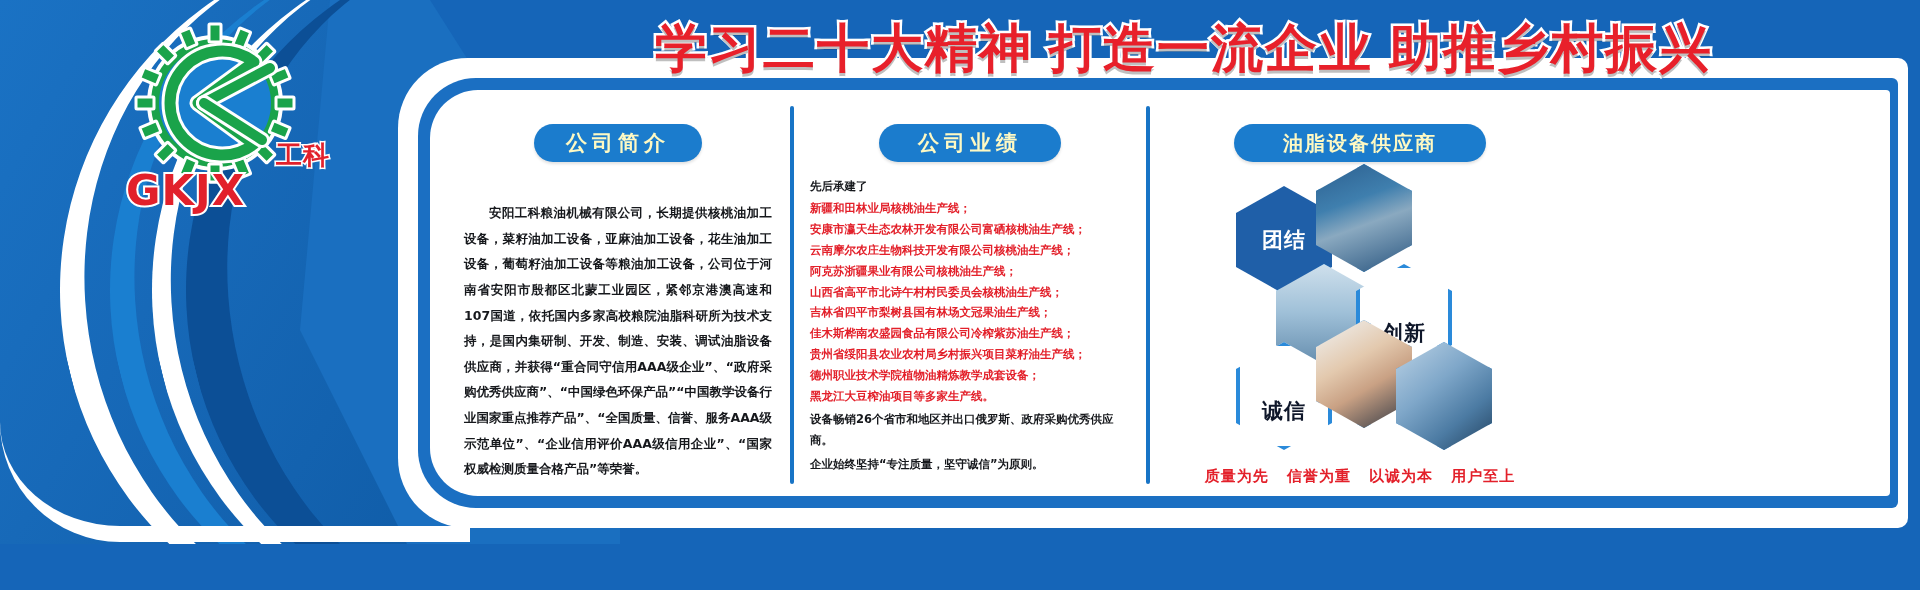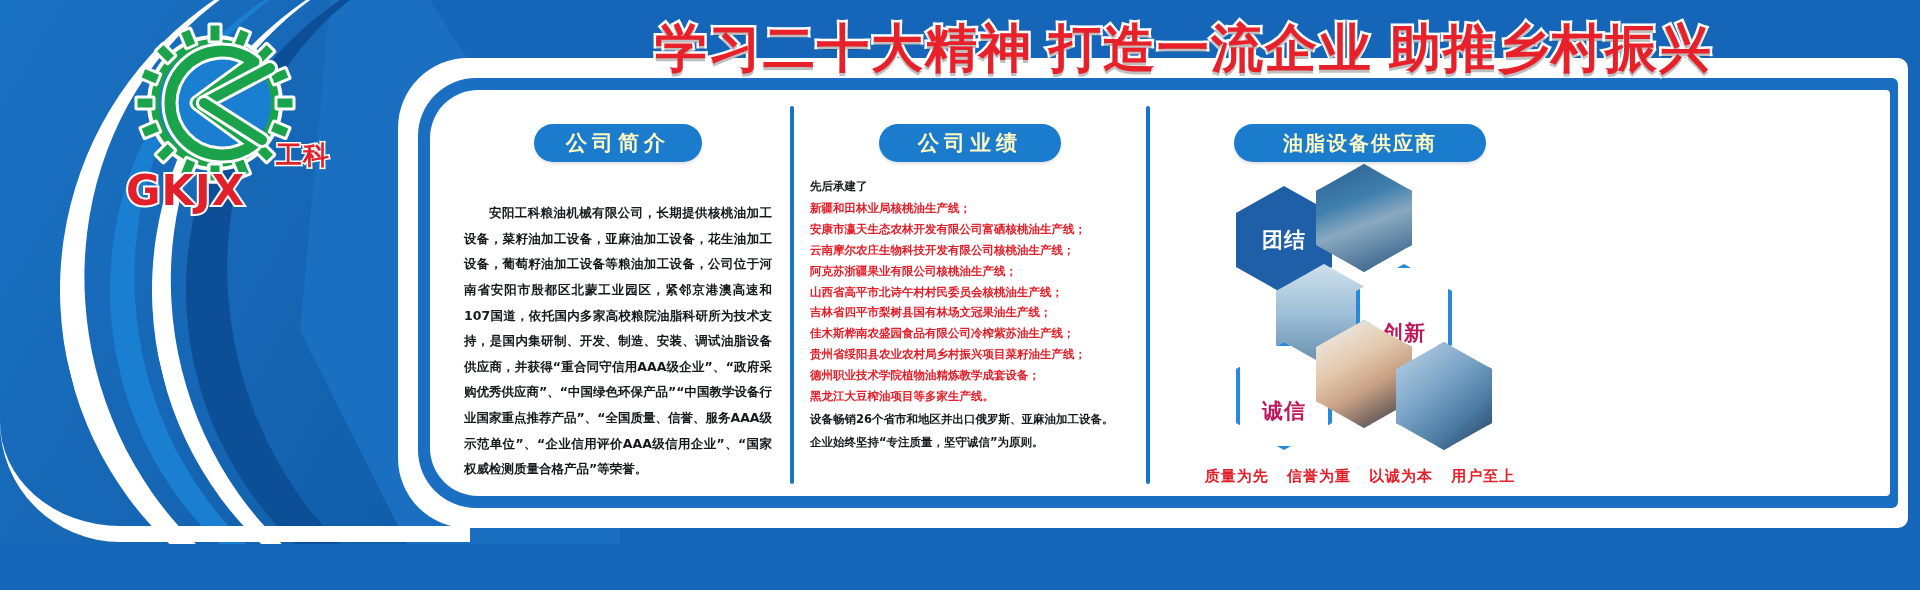--- a/index.html
+++ b/index.html
@@ -181,21 +181,21 @@
   }
   .hex-outline {
     background: #ffffff;
     box-shadow: inset 0 0 0 4px #2a8ada;
   }
   .hex-solid { background: #1f5fa8; }
   .hex-label {
     font-size: 21px; font-weight: bold; letter-spacing: 1px;
   }
   .hex-solid .hex-label { color: #ffffff; }
-  .hex-outline .hex-label { color: #be185d; margin-top: 29px; }
+  .hex-outline .hex-label { color: #0f172a; margin-top: 29px; }
   .hex-photo { overflow: hidden; box-shadow: inset 0 0 0 4px #2a8ada; }
   .photo-ship   { width:100%;height:100%;background:linear-gradient(160deg,#2c5f8f 0%,#3f7fae 35%,#8aa9c0 55%,#2a5680 100%); }
   .photo-snow   { width:100%;height:100%;background:linear-gradient(180deg,#cfe0ec 0%,#9fc0d8 45%,#5d86a8 100%); }
   .photo-hands  { width:100%;height:100%;background:linear-gradient(150deg,#f0f3f5 0%,#e3c9ae 38%,#c9a184 60%,#2b3340 100%); }
   .photo-tower  { width:100%;height:100%;background:linear-gradient(140deg,#bcd3e6 0%,#7fa7c9 40%,#4c7ba3 70%,#22415e 100%); }
 
   .slogan {
     position: absolute; left: 0; right: 0; bottom: 6px;
     text-align: center;
     color: #e3202a; font-size: 15px; font-weight: bold;
@@ -292,21 +292,21 @@
         <li>安康市瀛天生态农林开发有限公司富硒核桃油生产线；</li>
         <li>云南摩尔农庄生物科技开发有限公司核桃油生产线；</li>
         <li>阿克苏浙疆果业有限公司核桃油生产线；</li>
         <li>山西省高平市北诗午村村民委员会核桃油生产线；</li>
         <li>吉林省四平市梨树县国有林场文冠果油生产线；</li>
         <li>佳木斯桦南农盛园食品有限公司冷榨紫苏油生产线；</li>
         <li>贵州省绥阳县农业农村局乡村振兴项目菜籽油生产线；</li>
         <li>德州职业技术学院植物油精炼教学成套设备；</li>
         <li>黑龙江大豆榨油项目等多家生产线。</li>
       </ul>
-      <div class="perf-tail">设备畅销26个省市和地区并出口俄罗斯、亚麻油加工设备。</div>
+      <div class="perf-tail">设备畅销26个省市和地区并出口俄罗斯、政府采购优秀供应商。</div>
       <div class="perf-tail">企业始终坚持“专注质量，坚守诚信”为原则。</div>
     </div>
 
     <div class="divider"></div>
 
     <div class="col col-3">
       <div class="pill pill-3">油脂设备供应商</div>
 
       <div class="hex-area">
         <div class="hex hex-solid" style="left:72px;  top:10px;">

